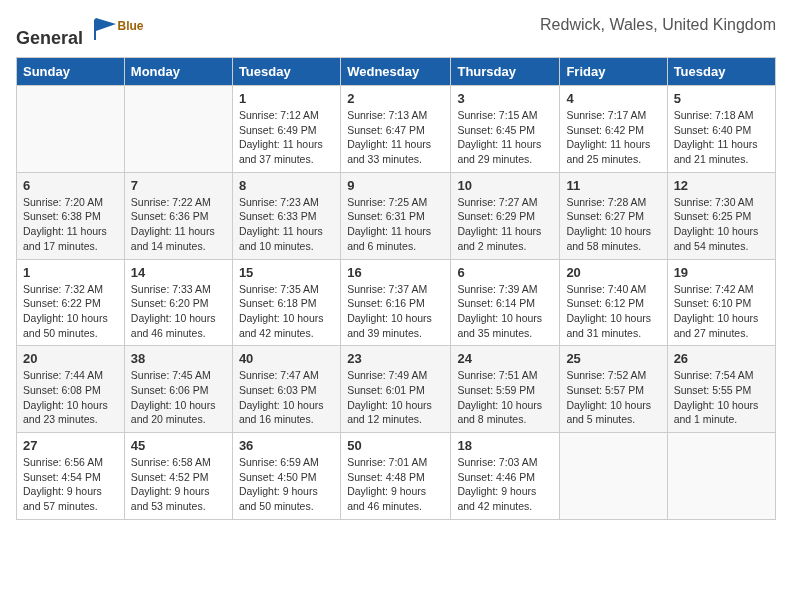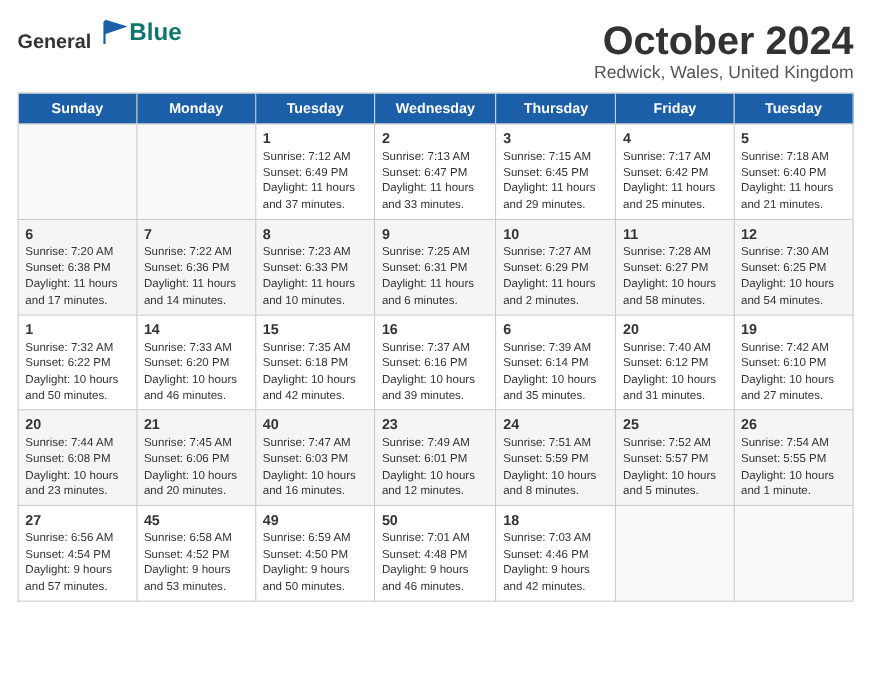--- a/index.html
+++ b/index.html
@@ -18,23 +18,23 @@
     }
     .logo {
       display: flex;
     }
     .logo-text-general {
       font-size: 18px;
       font-weight: bold;
       color: #333;
     }
     .logo-text-blue {
-      font-size: 22px;
-      font-weight: bold;
-      color: #0f766e;
+      font-size: 12px;
+      font-weight: bold;
+      color: #a16207;
     }
     .logo-icon {
       width: 28px;
       height: 28px;
       margin-left: 2px;
     }
     .title-area {
       text-align: right;
     }
     .month-title {
@@ -47,21 +47,21 @@
       color: #555;
     }
     table {
       width: 100%;
       border-collapse: collapse;
       font-size: 11px;
     }
     thead tr th {
       background-color: #1a5fa8;
       color: #fff;
-      text-align: center;
+      text-align: left;
       padding: 6px 6px;
       font-size: 13px;
       font-weight: bold;
       border: 1px solid #ccc;
     }
     tbody tr td {
       vertical-align: top;
       padding: 5px 6px;
       border: 1px solid #ccc;
       width: 113px;
@@ -100,21 +100,20 @@
       <span class="logo-text-general">General</span>
       <svg class="logo-icon" viewBox="0 0 28 28" xmlns="http://www.w3.org/2000/svg">
         <polygon points="4,4 4,24 6,24 6,15 26,8 6,2" fill="#1a5fa8"></polygon>
       </svg>
     </div>
     <div>
       <span class="logo-text-blue">Blue</span>
     </div>
   </div>
   <div class="title-area">
-    <div class="month-title">October 2024</div>
     <div class="location-subtitle">Redwick, Wales, United Kingdom</div>
   </div>
 </div>
 
 <table>
   <thead>
     <tr>
     <th>Sunday</th>
         <th>Monday</th>
         <th>Tuesday</th>
@@ -208,21 +207,21 @@
           <span class="day-number">19</span>
           <div class="day-info">Sunrise: 7:42 AM<br>Sunset: 6:10 PM<br>Daylight: 10 hours and 27 minutes.</div>
         </td>
       </tr>
       <tr>
         <td>
           <span class="day-number">20</span>
           <div class="day-info">Sunrise: 7:44 AM<br>Sunset: 6:08 PM<br>Daylight: 10 hours and 23 minutes.</div>
         </td>
         <td>
-          <span class="day-number">21</span>
+          <span class="day-number">38</span>
           <div class="day-info">Sunrise: 7:45 AM<br>Sunset: 6:06 PM<br>Daylight: 10 hours and 20 minutes.</div>
         </td>
         <td>
           <span class="day-number">40</span>
           <div class="day-info">Sunrise: 7:47 AM<br>Sunset: 6:03 PM<br>Daylight: 10 hours and 16 minutes.</div>
         </td>
         <td>
           <span class="day-number">23</span>
           <div class="day-info">Sunrise: 7:49 AM<br>Sunset: 6:01 PM<br>Daylight: 10 hours and 12 minutes.</div>
         </td>
@@ -242,21 +241,21 @@
       <tr>
         <td>
           <span class="day-number">27</span>
           <div class="day-info">Sunrise: 6:56 AM<br>Sunset: 4:54 PM<br>Daylight: 9 hours and 57 minutes.</div>
         </td>
         <td>
           <span class="day-number">45</span>
           <div class="day-info">Sunrise: 6:58 AM<br>Sunset: 4:52 PM<br>Daylight: 9 hours and 53 minutes.</div>
         </td>
         <td>
-          <span class="day-number">49</span>
+          <span class="day-number">36</span>
           <div class="day-info">Sunrise: 6:59 AM<br>Sunset: 4:50 PM<br>Daylight: 9 hours and 50 minutes.</div>
         </td>
         <td>
           <span class="day-number">50</span>
           <div class="day-info">Sunrise: 7:01 AM<br>Sunset: 4:48 PM<br>Daylight: 9 hours and 46 minutes.</div>
         </td>
         <td>
           <span class="day-number">18</span>
           <div class="day-info">Sunrise: 7:03 AM<br>Sunset: 4:46 PM<br>Daylight: 9 hours and 42 minutes.</div>
         </td>

